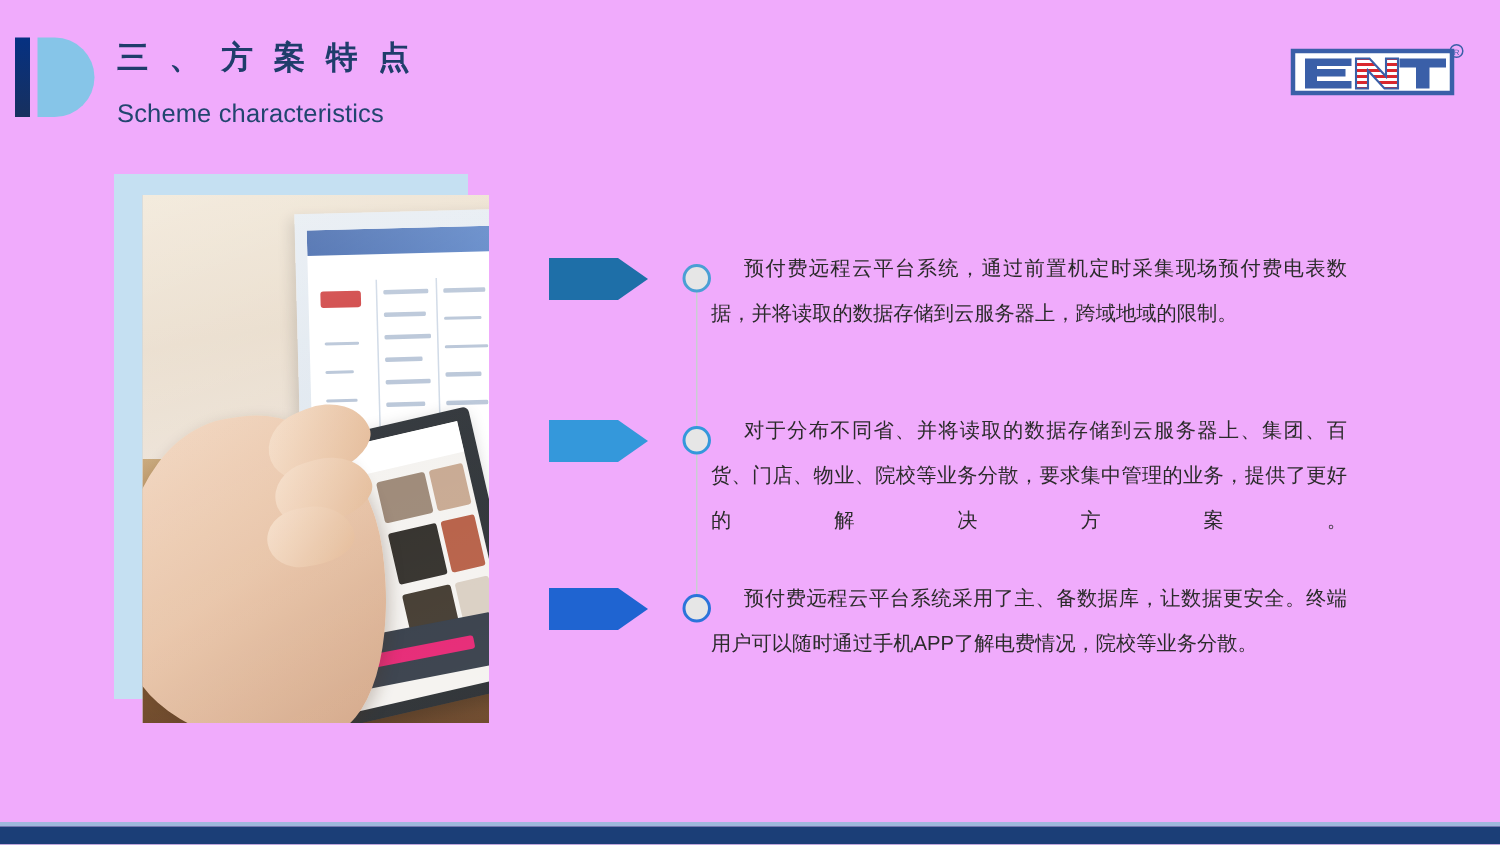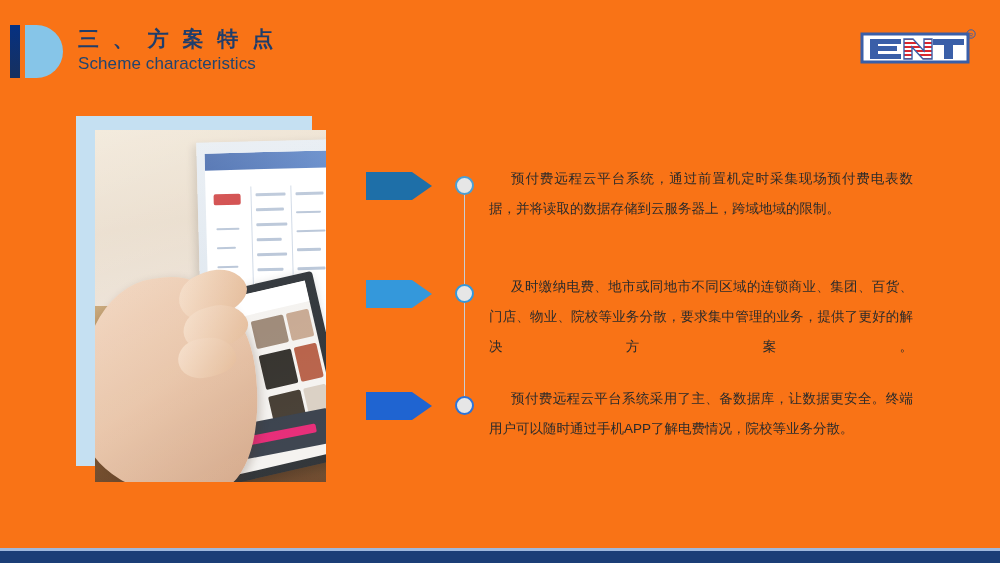--- a/index.html
+++ b/index.html
@@ -13,21 +13,21 @@
     font-family: "Liberation Sans", "DejaVu Sans", sans-serif;
     overflow: hidden;
     position: relative;
   }
 
   .slide {
     position: absolute;
     inset: 0;
     width: 1000px;
     height: 563px;
-    background: #f97316;
+    background: #f0abfc;
   }
 
   
   .header {
     position: absolute;
     left: 0;
     top: 0;
     width: 1000px;
     height: 95px;
   }
@@ -63,21 +63,21 @@
     line-height: 26px;
     white-space: nowrap;
   }
   .hdr-title-en {
     font-family: "Liberation Sans", "DejaVu Sans", sans-serif;
     font-size: 17px;
     font-weight: normal;
     color: #22456f;
     line-height: 22px;
     letter-spacing: 0.1px;
-    margin-top: 1px;
+    margin-top: 13px;
     white-space: nowrap;
   }
 
   
   .logo {
     position: absolute;
     right: 22px;
     top: 26px;
     width: 118px;
     height: 42px;
@@ -219,21 +219,21 @@
     left: 89px;
     top: 8px;
     width: 19px;
     height: 19px;
     border-radius: 50%;
     background: #e6e6e6;
     box-sizing: border-box;
   }
   .tl-text {
     position: absolute;
-    left: 123px;
+    left: 108px;
     top: -4px;
     width: 424px;
     font-family: "Liberation Sans", "DejaVu Sans", sans-serif;
     font-size: 13.5px;
     line-height: 30px;
     color: #2b2b2b;
     text-align: justify;
     text-justify: inter-character;
     text-indent: 22px;
   }
@@ -370,21 +370,21 @@
       <div class="tl-text">预付费远程云平台系统，通过前置机定时采集现场预付费电表数据，并将读取的数据存储到云服务器上，跨域地域的限制。</div>
     </div>
 
     <div class="tl-item" style="top:126px">
       <div class="tl-arrow">
         <svg width="66" height="36" viewBox="0 0 66 36" xmlns="http://www.w3.org/2000/svg">
           <path d="M0,4 L46,4 L66,18 L46,32 L0,32 Z" fill="#3498db"></path>
         </svg>
       </div>
       <div class="tl-dot" style="border:2px solid #3498db;"></div>
-      <div class="tl-text lastline-justify">及时缴纳电费、地市或同地市不同区域的连锁商业、集团、百货、门店、物业、院校等业务分散，要求集中管理的业务，提供了更好的解决方案。</div>
+      <div class="tl-text lastline-justify">对于分布不同省、并将读取的数据存储到云服务器上、集团、百货、门店、物业、院校等业务分散，要求集中管理的业务，提供了更好的解决方案。</div>
     </div>
 
     <div class="tl-item" style="top:238px">
       <div class="tl-arrow">
         <svg width="66" height="36" viewBox="0 0 66 36" xmlns="http://www.w3.org/2000/svg">
           <path d="M0,4 L46,4 L66,18 L46,32 L0,32 Z" fill="#1f64d1"></path>
         </svg>
       </div>
       <div class="tl-dot" style="border:2px solid #2b74da;"></div>
       <div class="tl-text">预付费远程云平台系统采用了主、备数据库，让数据更安全。终端用户可以随时通过手机APP了解电费情况，院校等业务分散。</div>

